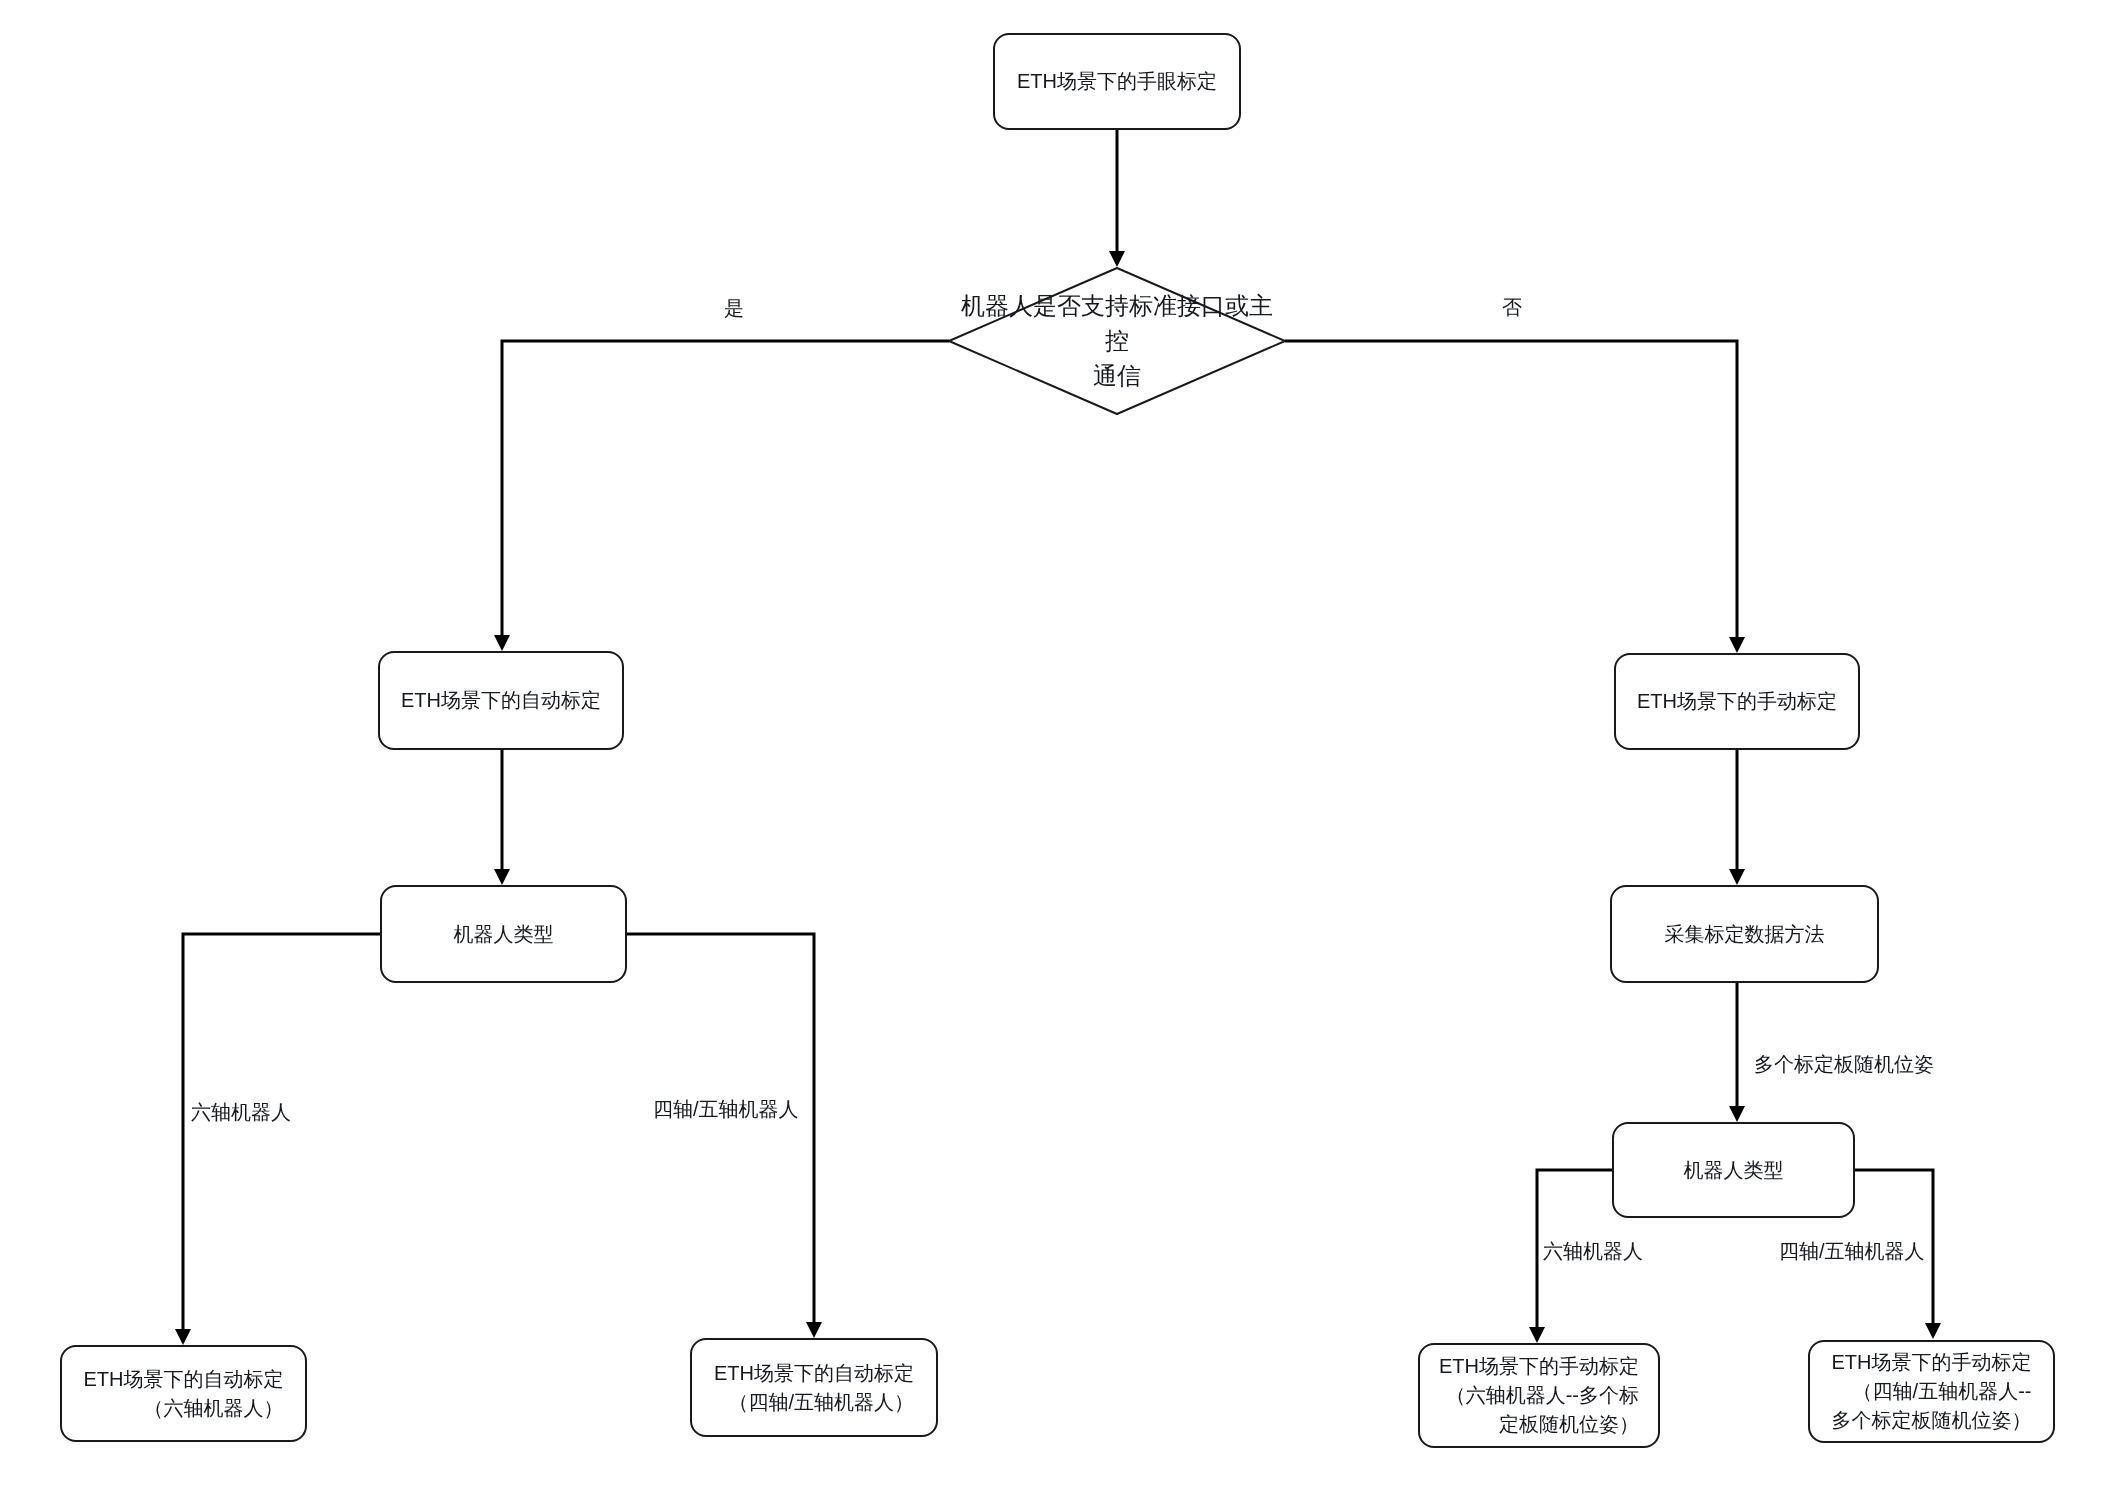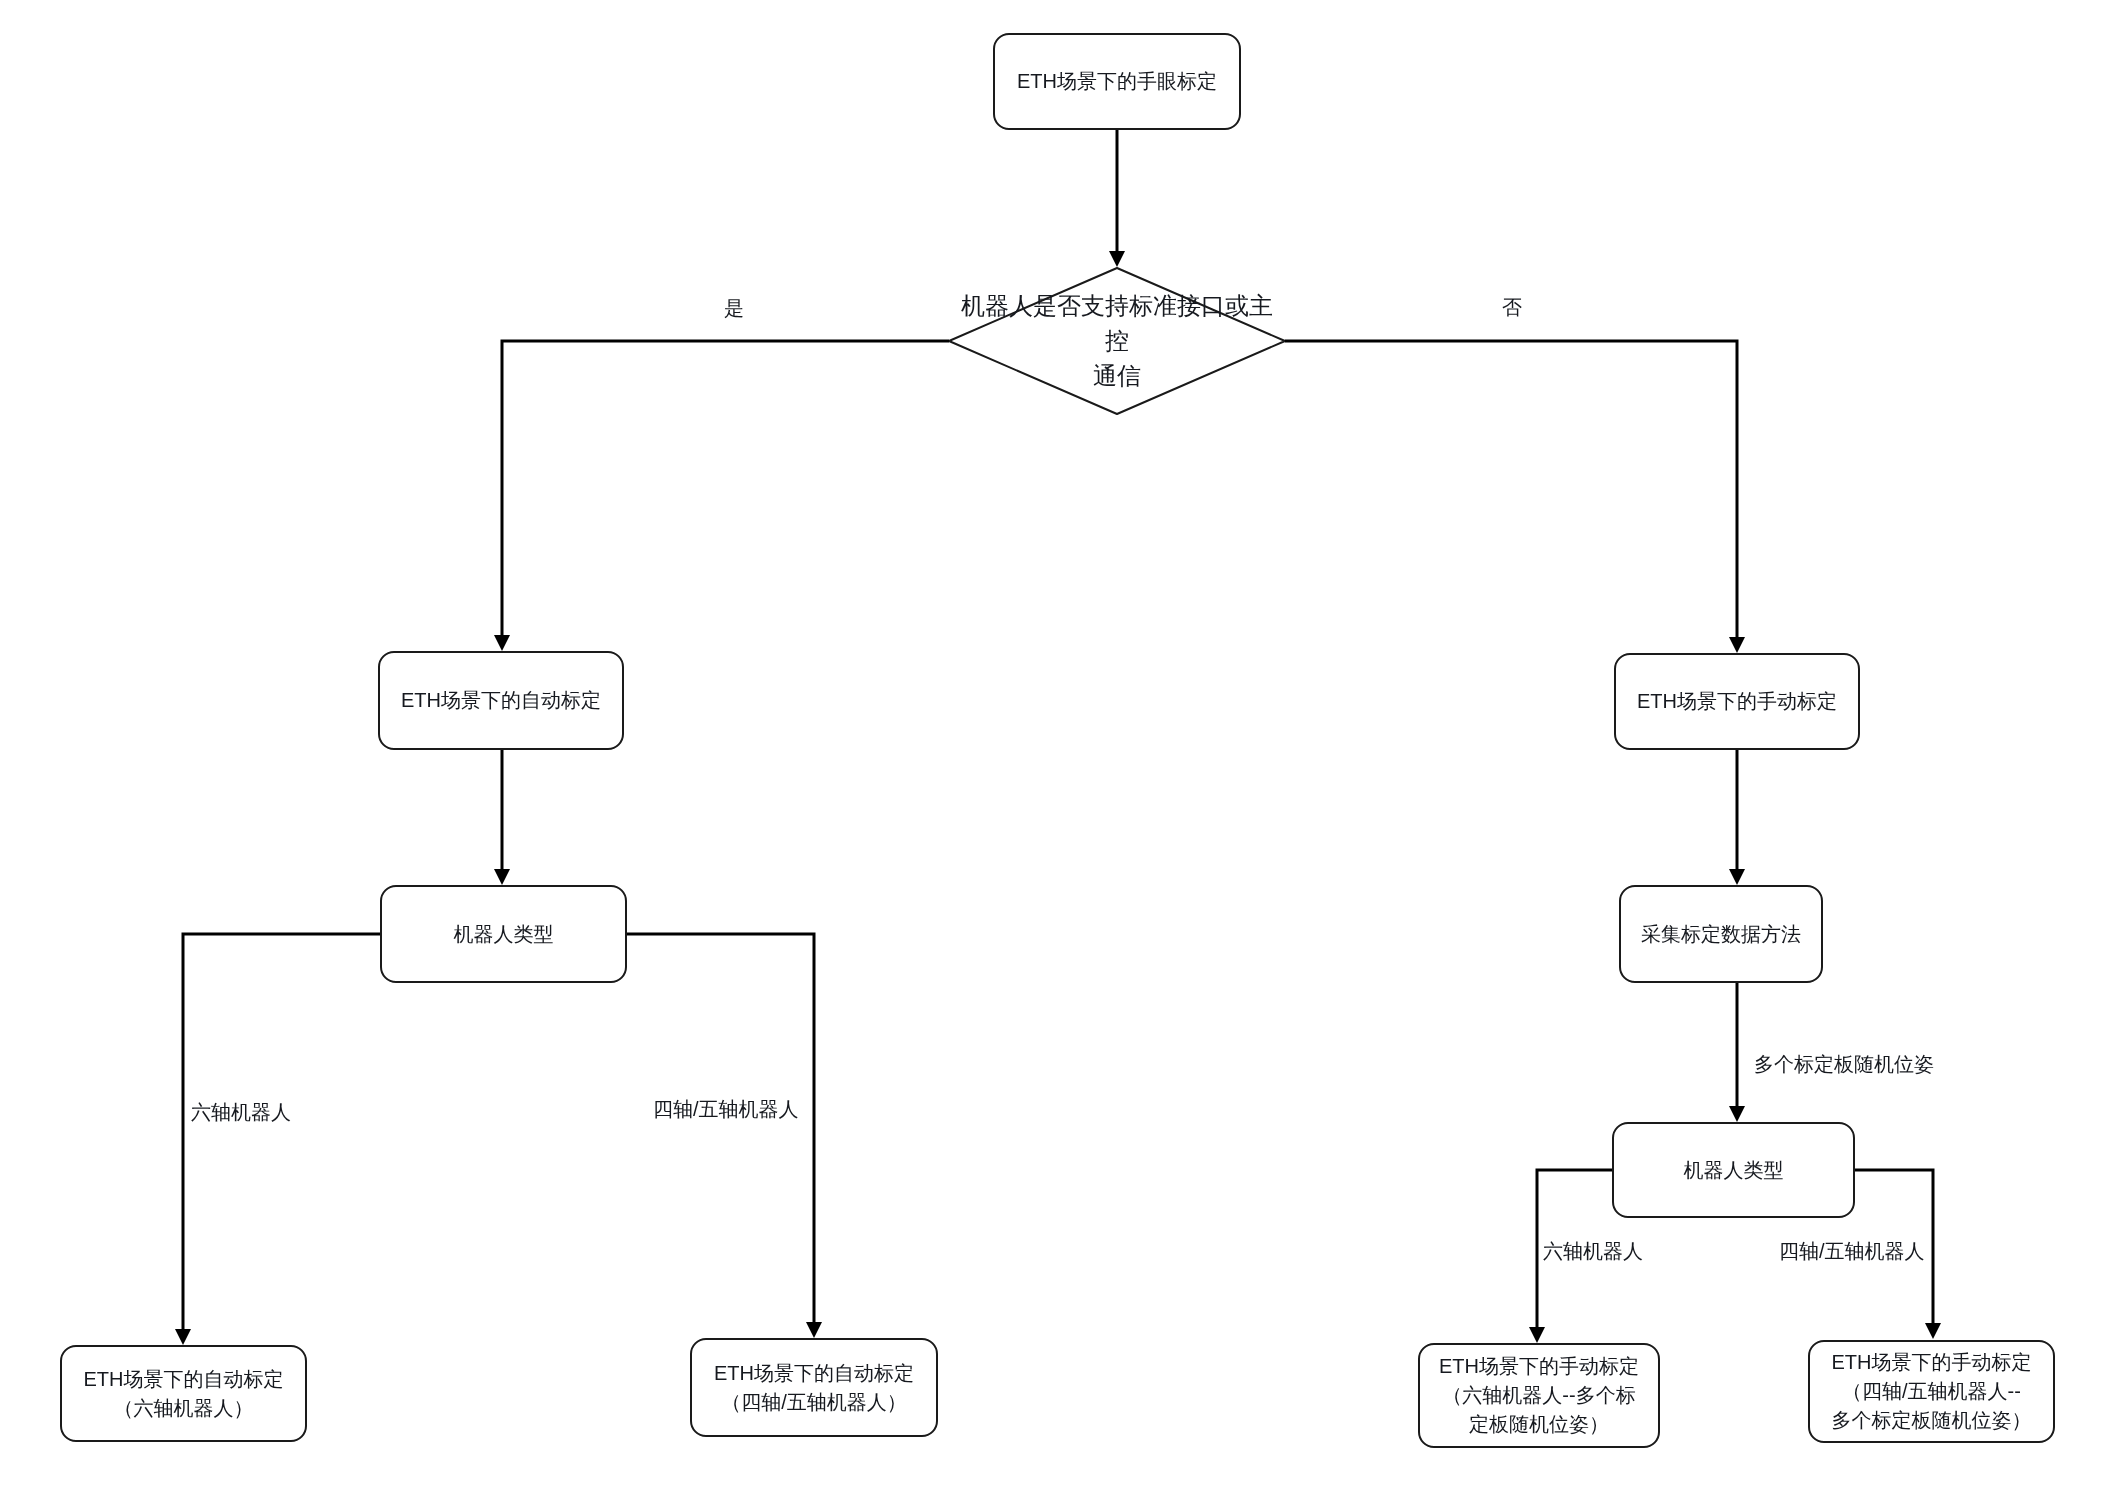--- a/index.html
+++ b/index.html
@@ -40,21 +40,21 @@
   }
   .node {
     position: absolute;
     box-sizing: border-box;
     border: 2px solid #1a1a1a;
     border-radius: 16px;
     background: #ffffff;
     display: flex;
     align-items: center;
     justify-content: center;
-    text-align: center;
+    text-align: right;
     font-size: 20px;
     line-height: 1.45;
     white-space: pre-line;
     padding: 4px 10px;
   }
   .decision-text {
     position: absolute;
     display: flex;
     align-items: center;
     justify-content: center;
@@ -141,21 +141,21 @@
   <div class="node" style="left:380px; top:885px; width:247px; height:98px;">机器人类型</div>
 
   <div class="node" style="left:60px; top:1345px; width:247px; height:97px;">ETH场景下的自动标定
 （六轴机器人）</div>
 
   <div class="node" style="left:690px; top:1338px; width:248px; height:99px;">ETH场景下的自动标定
 （四轴/五轴机器人）</div>
 
   <div class="node" style="left:1614px; top:653px; width:246px; height:97px;">ETH场景下的手动标定</div>
 
-  <div class="node" style="left:1610px; top:885px; width:204px; height:98px;margin-left:9px;">采集标定数据方法</div>
+  <div class="node" style="left:1610px; top:885px; width:269px; height:98px;">采集标定数据方法</div>
 
   <div class="node" style="left:1612px; top:1122px; width:243px; height:96px;">机器人类型</div>
 
   <div class="node" style="left:1418px; top:1343px; width:242px; height:105px;">ETH场景下的手动标定
 （六轴机器人--多个标
 定板随机位姿）</div>
 
   <div class="node" style="left:1808px; top:1340px; width:247px; height:103px;">ETH场景下的手动标定
 （四轴/五轴机器人--
 多个标定板随机位姿）</div>

